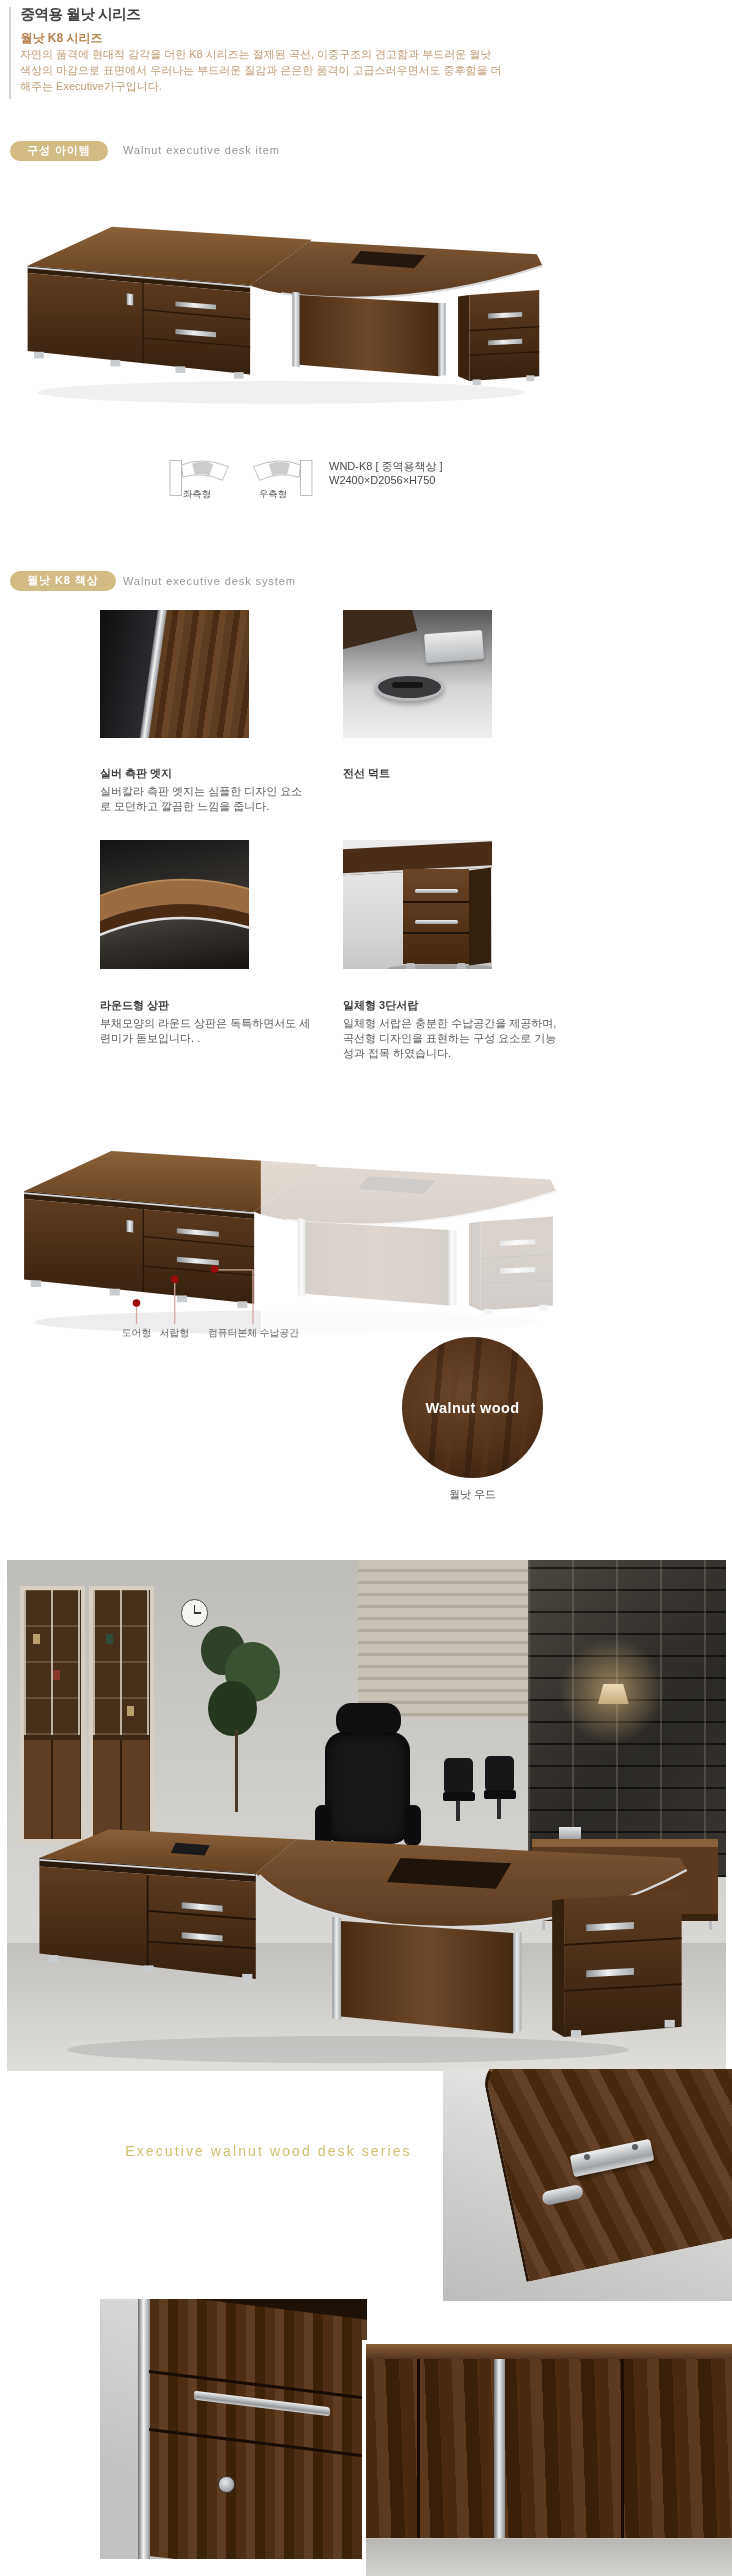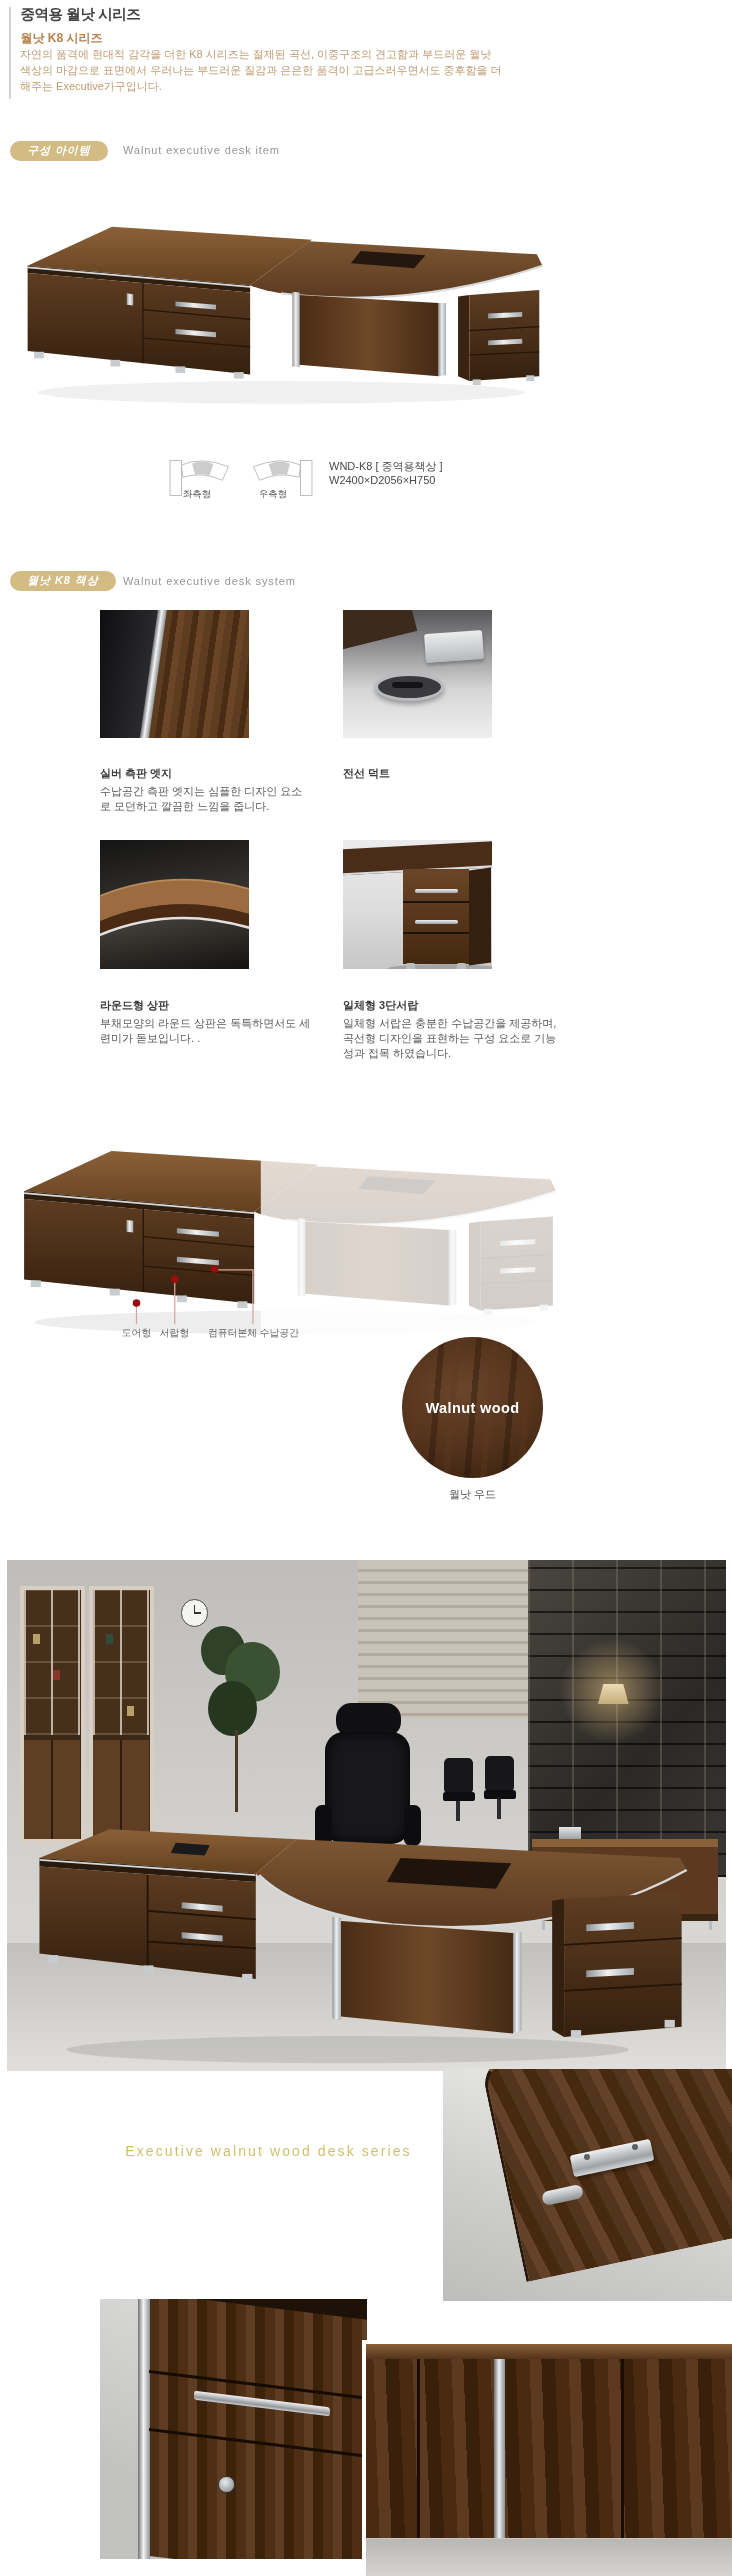--- a/index.html
+++ b/index.html
@@ -6,21 +6,21 @@
   #page{position:relative;width:732px;height:2576px;background:#fff;overflow:hidden;
         font-family:"Liberation Sans","DejaVu Sans",sans-serif;}
   .abs{position:absolute;}
   
   .hbar{left:8.5px;top:6.8px;width:2.6px;height:92px;background:#d4d4d4;}
   .title{left:20.4px;top:5.1px;font-size:14.5px;font-weight:bold;color:#414141;letter-spacing:-0.4px;}
   .subtitle{left:20.4px;top:30px;font-size:12px;font-weight:bold;color:#b5824e;}
   .intro{left:20px;top:47px;width:528px;font-size:11px;line-height:15.8px;color:#bf9a73;white-space:pre-line;}
   
   .badge{height:19.6px;line-height:19.6px;padding:0 17px;border-radius:10.2px;background:#d2bc84;
-         color:#fff;font-size:11px;font-weight:bold;letter-spacing:0.9px;font-style:italic;}
+         color:#fff;font-size:11px;font-weight:bold;letter-spacing:0.9px;}
   .badge-cap{font-size:11px;color:#969696;letter-spacing:0.9px;}
   
   .typ-label{font-size:9.4px;color:#555;text-align:center;}
   .model-line{font-size:11px;color:#4a4a4a;}
   
   .dphoto{width:149px;height:128px;overflow:hidden;}
   .dcap-title{font-size:11px;font-weight:bold;color:#3c3c3c;margin-top:12px;}
   .dcap-body{font-size:11px;color:#5a5a5a;line-height:15.3px;white-space:pre-line;margin-top:2.6px;}
   
   .ann-label{font-size:9.8px;color:#666;text-align:center;}
@@ -255,21 +255,21 @@
     <div class="dl" style="top:61px;"></div>
     <div class="dl" style="top:92px;"></div>
     <div class="hd" style="top:49px;"></div>
     <div class="hd" style="top:80px;"></div>
     <div class="ft" style="left:63px;top:123px;"></div>
     <div class="ft" style="left:114px;top:123px;"></div>
   </div>
 
   <div class="abs" style="left:100px;top:754px;width:255px;">
     <div class="dcap-title">실버 측판 엣지</div>
-    <div class="dcap-body">수납공간 측판 엣지는 심플한 디자인 요소
+    <div class="dcap-body">실버칼라 측판 엣지는 심플한 디자인 요소
 로 모던하고 깔끔한 느낌을 줍니다.</div>
   </div>
   <div class="abs" style="left:343px;top:754px;width:255px;">
     <div class="dcap-title">전선 덕트</div>
   </div>
   <div class="abs" style="left:100px;top:986px;width:255px;">
     <div class="dcap-title">라운드형 상판</div>
     <div class="dcap-body">부채모양의 라운드 상판은 독특하면서도 세
 련미가 돋보입니다. .</div>
   </div>

